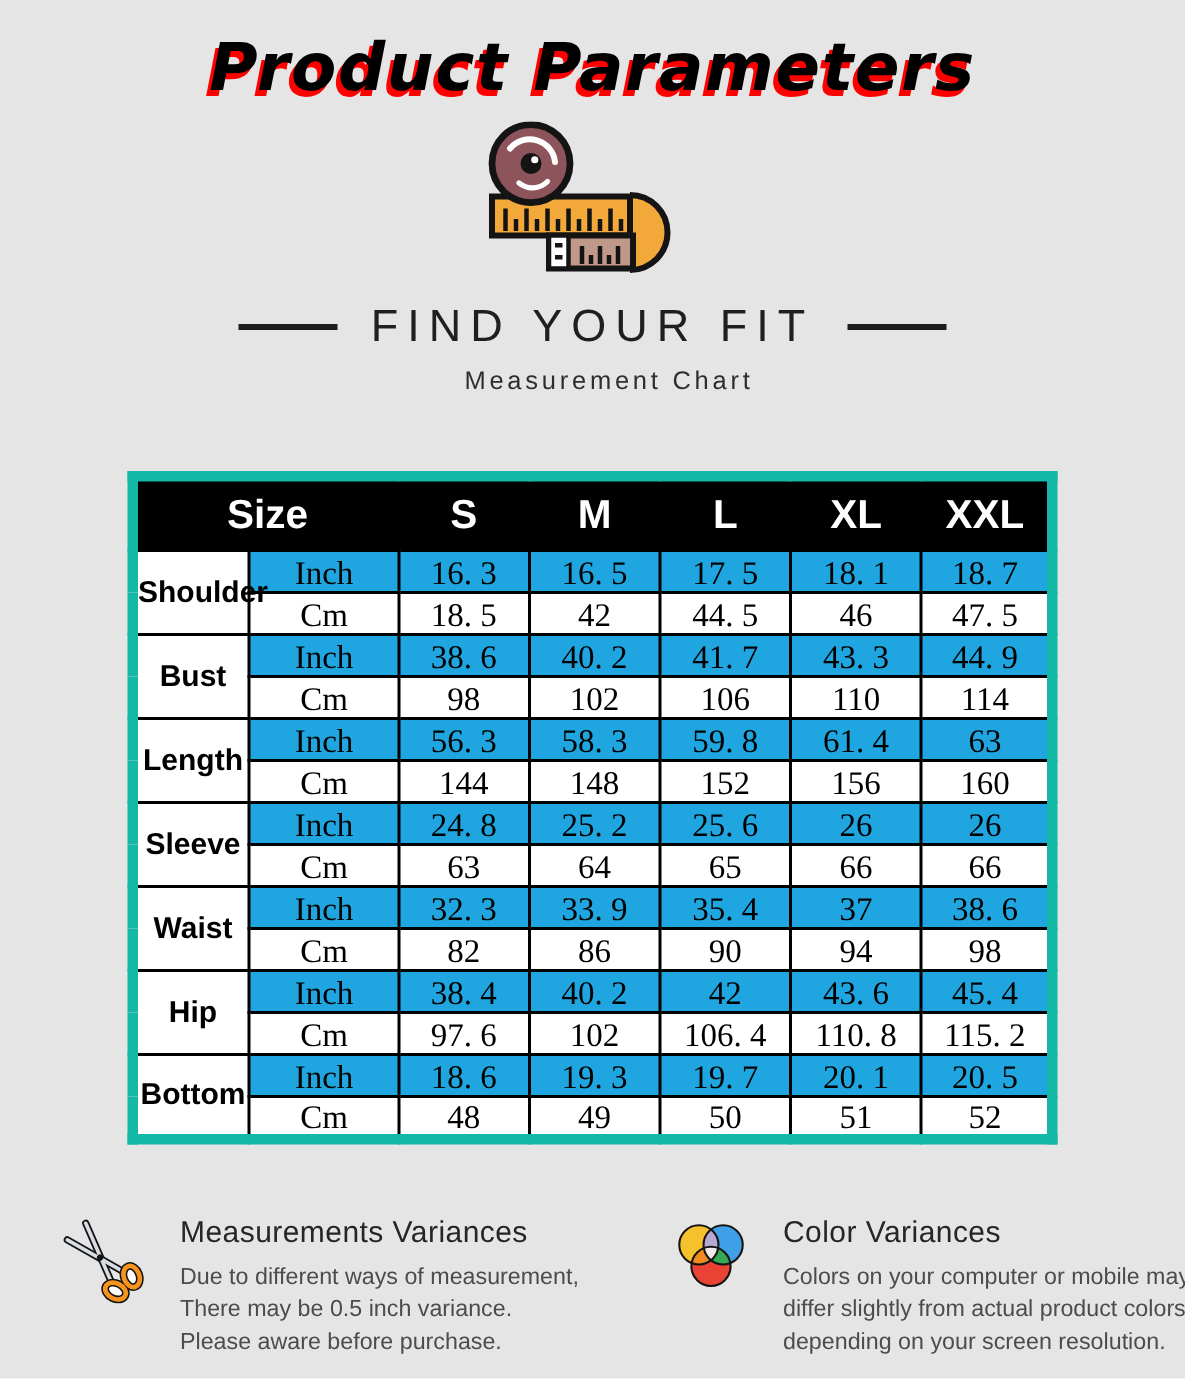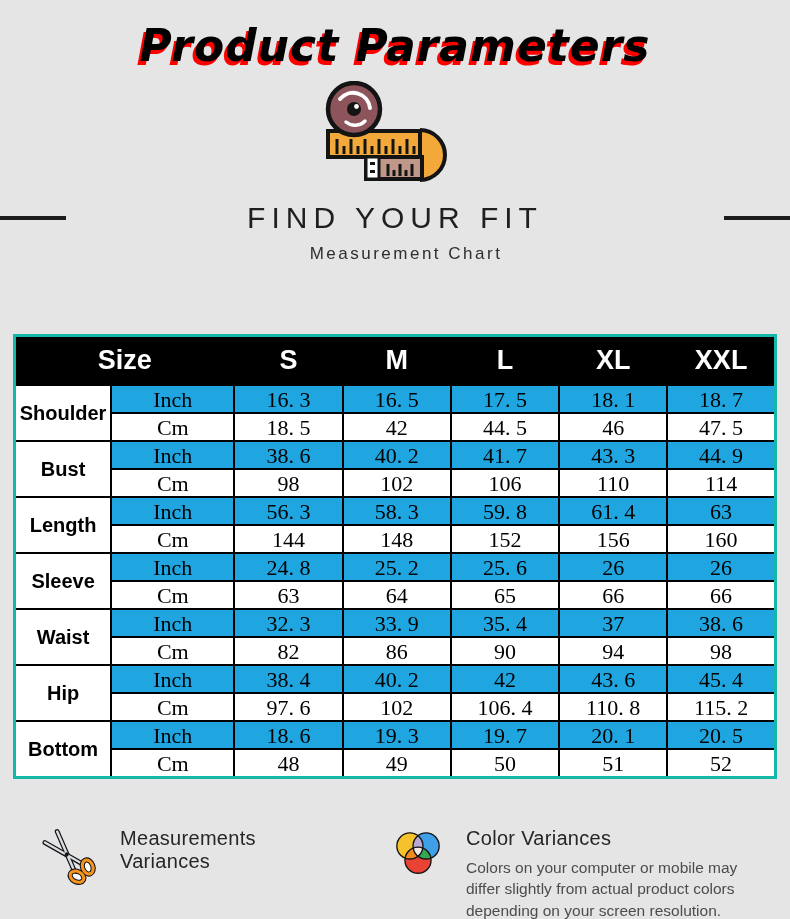--- a/index.html
+++ b/index.html
@@ -21,36 +21,36 @@
     font-style:italic;
     font-size:44px;
     letter-spacing:1px;
     color:#000;
     text-shadow:-3px 4px 0 var(--title-shadow, #ff0000);
     line-height:1.2;
   }
   
   .tape-wrap { width:156px; height:112px; margin:8px auto 0; }
   .fyf-row {
-    display:flex; align-items:center; justify-content:space-between;
+    display:flex; align-items:center; justify-content:center;
     column-gap:22px; margin-top:8px;
   }
   .dash { width:66px; height:4px; background:#1d1d1d; }
   .fyf-text {
     font-size:30px; letter-spacing:6px; font-weight:500; color:#1f1f1f;
   }
   .subheading {
     text-align:center; margin-top:9px;
     font-size:17px; letter-spacing:2.5px; color:#2e2e2e;padding-left:22px;
   }
   
   table.size-table {
-    width:764px; margin:70px auto 0;
+    width:620px; margin:50px auto 0;
     border-collapse:collapse;
-    border:3px solid #14b8a6;
+    border:7px solid #14b8a6;
     table-layout:fixed;
   }
   table.size-table td, table.size-table th { border:2px solid #000; text-align:center; }
   .size-table thead th {
     background:#000; color:#fff; border:2px solid #000;
     height:50px; font-size:27px; font-weight:bold;
     font-family:"Liberation Sans", sans-serif;
   }
   .size-table tbody td { height:28px; padding:0; line-height:1.05; }
   .cell-label {
@@ -291,20 +291,21 @@
             <circle cx="45" cy="40" r="3" fill="#141414"></circle>
             <ellipse cx="55.5" cy="74" rx="7.5" ry="10.5" transform="rotate(22 55.5 74)" fill="#fff" stroke="#141414" stroke-width="7.5"></ellipse>
             <ellipse cx="34.5" cy="74" rx="7.5" ry="10.5" transform="rotate(-22 34.5 74)" fill="#fff" stroke="#141414" stroke-width="7.5"></ellipse>
             <ellipse cx="55.5" cy="74" rx="7.5" ry="10.5" transform="rotate(22 55.5 74)" fill="none" stroke="#f7941e" stroke-width="4.5"></ellipse>
             <ellipse cx="34.5" cy="74" rx="7.5" ry="10.5" transform="rotate(-22 34.5 74)" fill="none" stroke="#f7941e" stroke-width="4.5"></ellipse>
           </g>
         </svg>
       </div>
       <div class="note-text">
         <div class="note-h">Measurements Variances</div>
+        <div class="note-p">Due to different ways of measurement, There may be 0.5 inch variance. Please aware before purchase.</div>
       </div>
     </div>
 
     <div class="note note-right">
       <div class="note-icon">
         <svg viewBox="0 0 90 90" width="56" height="62" aria-hidden="true">
           <defs>
             <clipPath id="cY">
                 <circle cx="32" cy="32" r="21"></circle>
               </clipPath>

